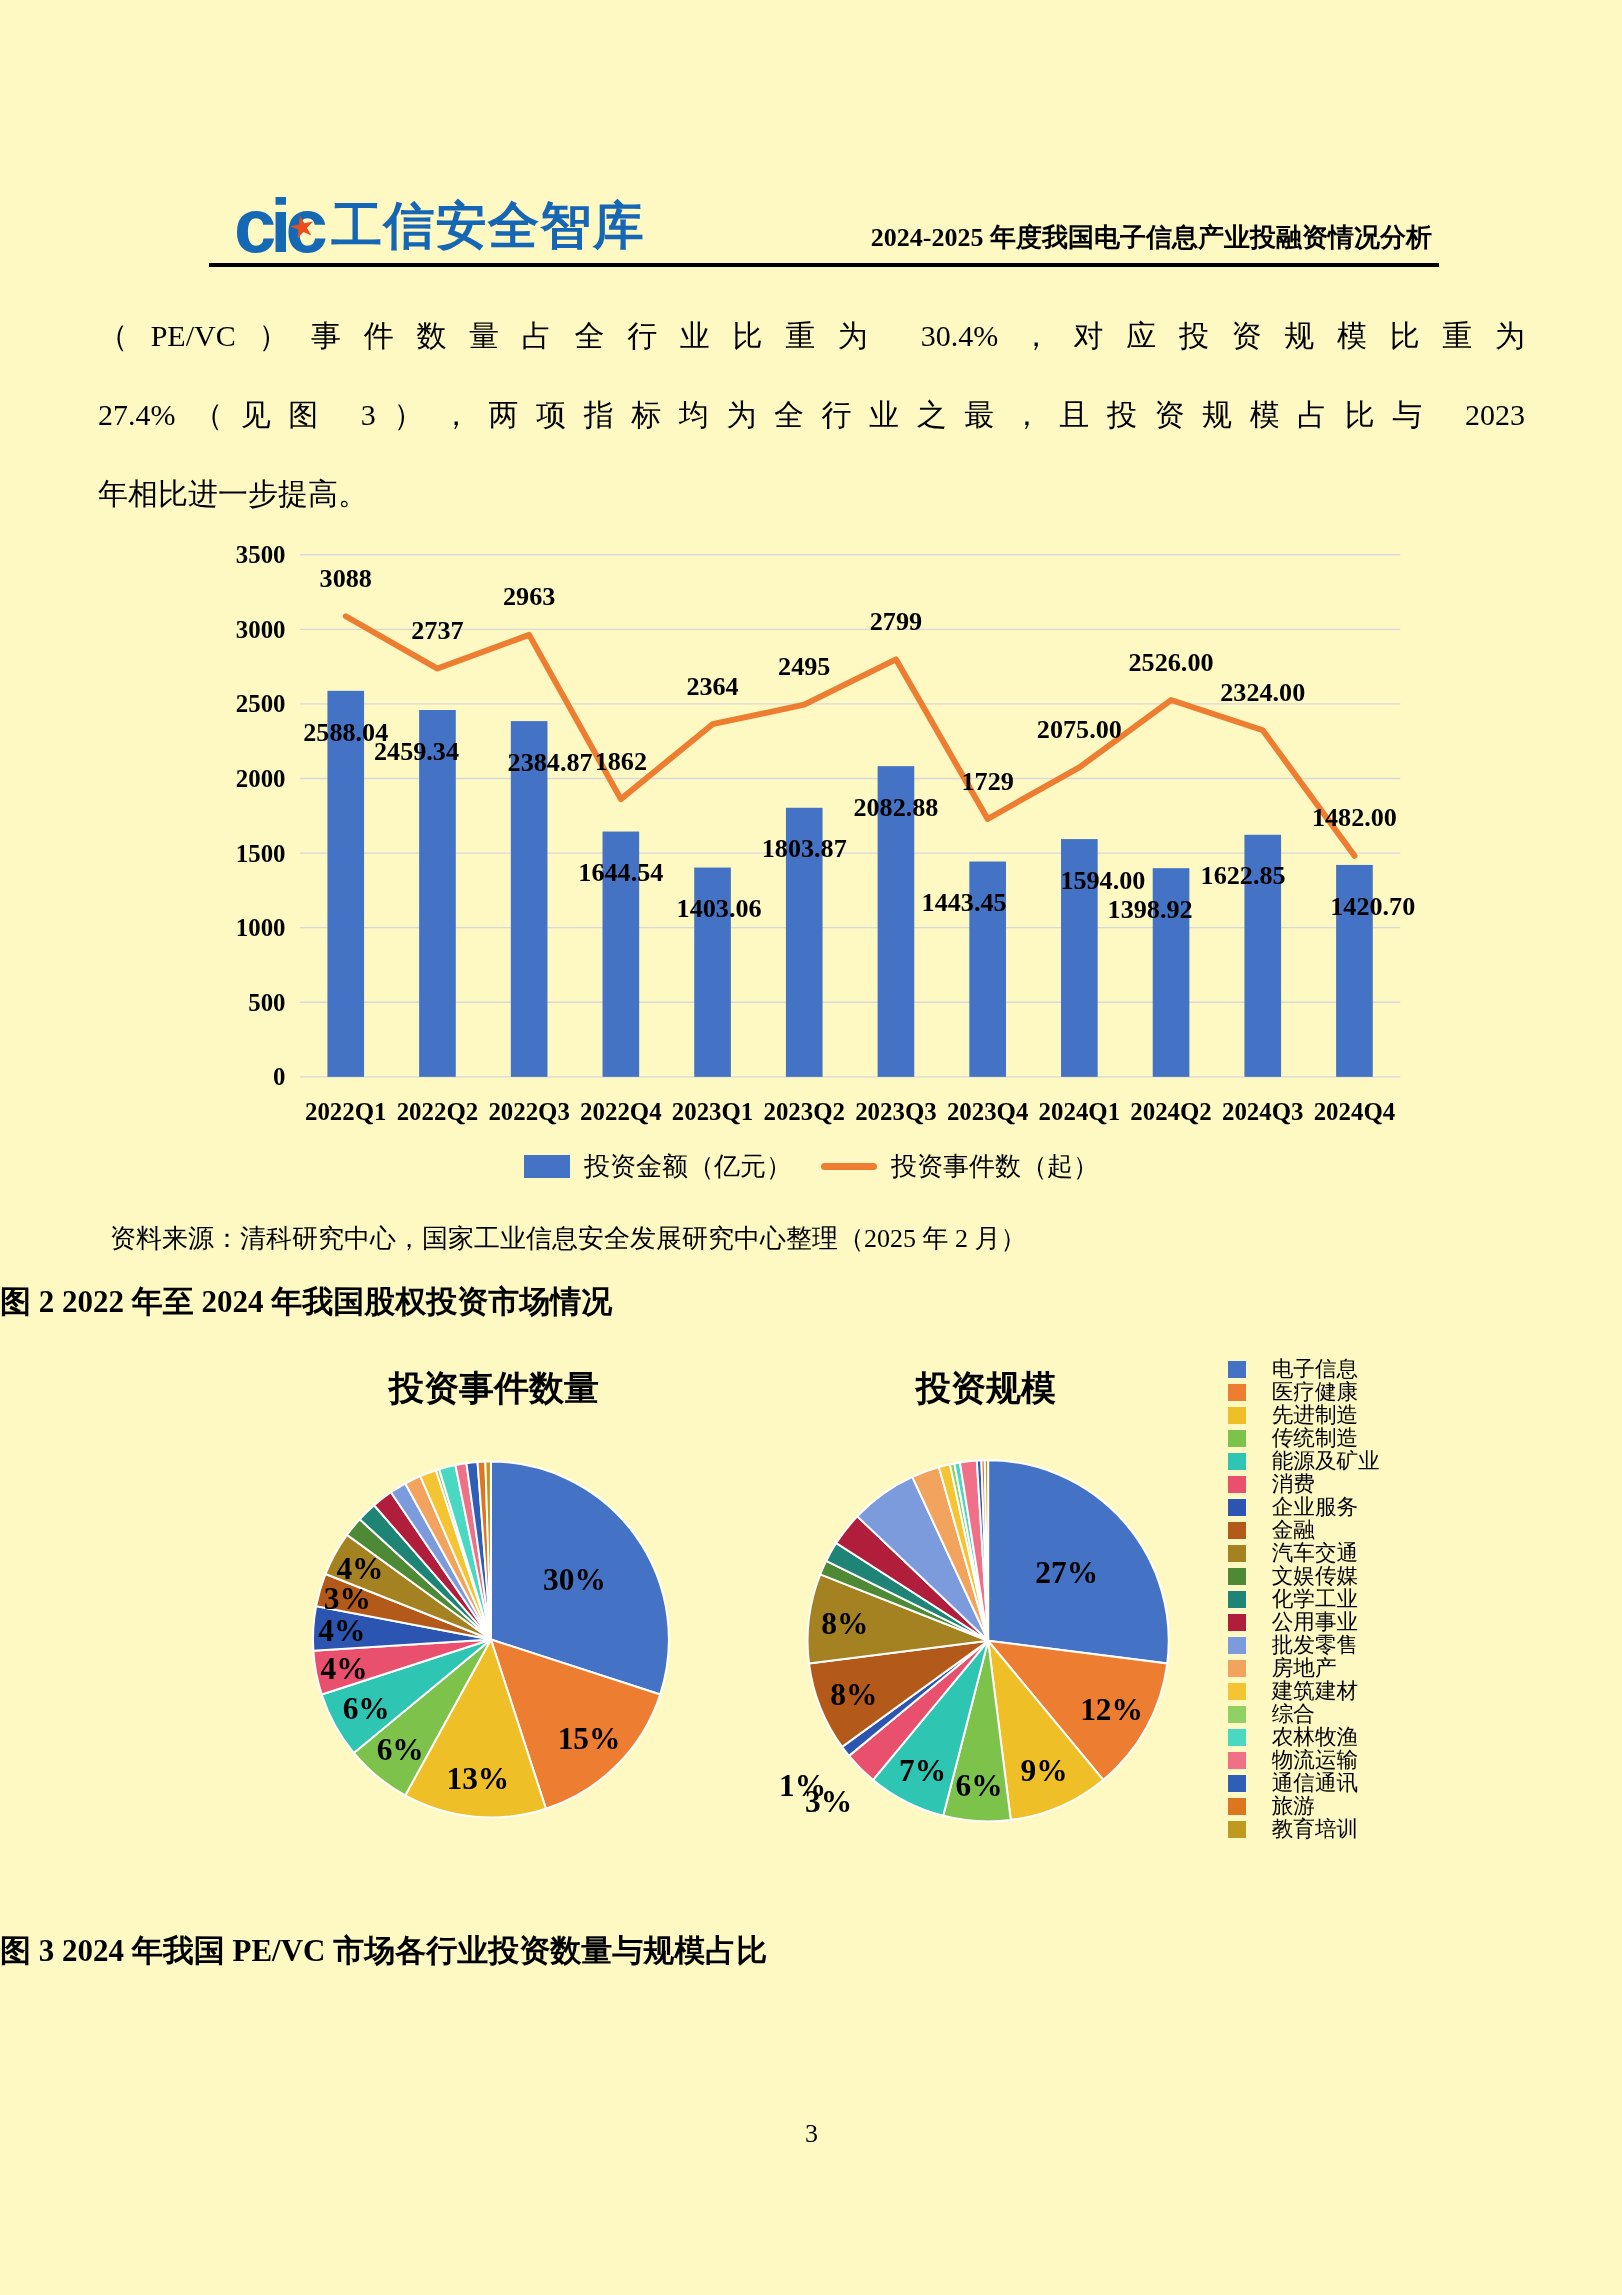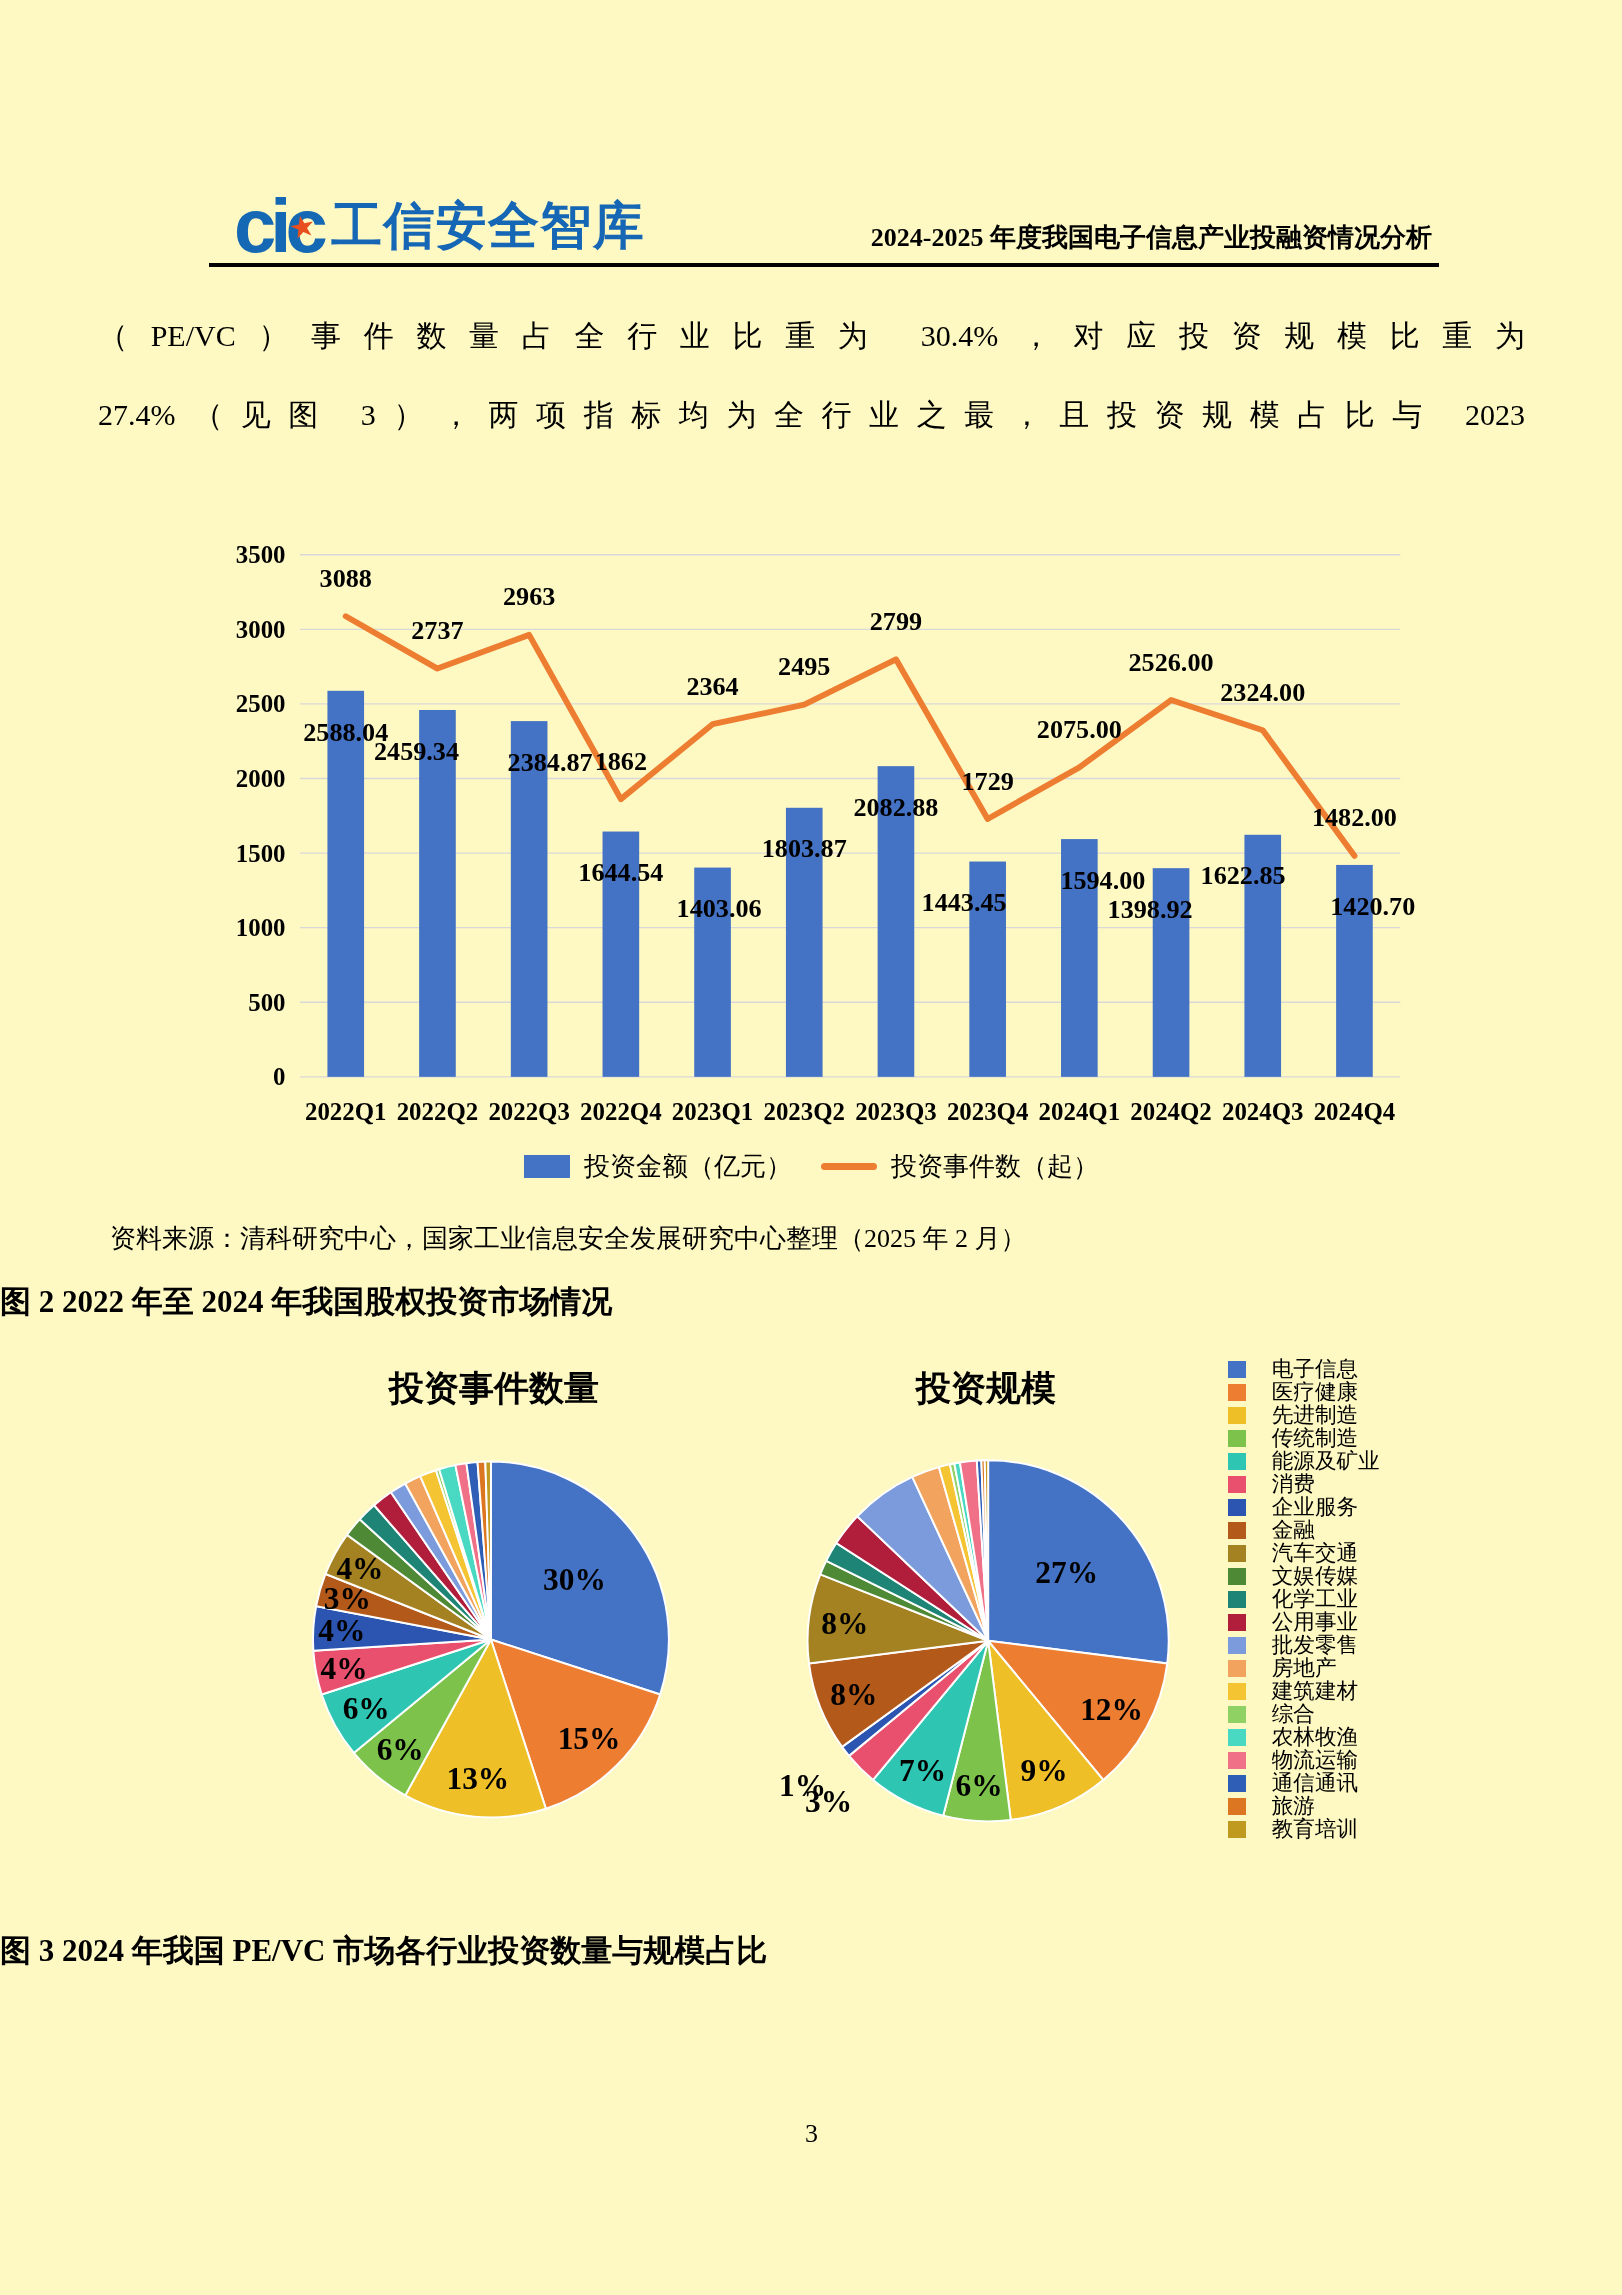--- a/index.html
+++ b/index.html
@@ -46,20 +46,21 @@
   <div id="logo">
     <span class="logo-cic"><span>cic</span><span class="logo-star">★</span></span>
     <span class="logo-name">工信安全智库</span>
   </div>
   <div id="doc-title">2024-2025 年度我国电子信息产业投融资情况分析</div>
   <div id="header-rule"></div>
 
   <div id="para">
     <div class="jline">（PE/VC）事件数量占全行业比重为 30.4%，对应投资规模比重为</div>
     <div class="jline">27.4%（见图 3），两项指标均为全行业之最，且投资规模占比与 2023</div>
+    <div>年相比进一步提高。</div>
   </div>
 
   <svg id="chart-layer" width="1623" height="2295" viewBox="0 0 2480 3508">
       <g>
         <line x1="458" y1="1646" x2="2140" y2="1646" stroke="#D8D8D8" stroke-width="2"></line>
         <text x="436" y="1659" text-anchor="end" font-size="38" class="num">0</text>
         <line x1="458" y1="1532" x2="2140" y2="1532" stroke="#D8D8D8" stroke-width="2"></line>
         <text x="436" y="1545" text-anchor="end" font-size="38" class="num">500</text>
         <line x1="458" y1="1418" x2="2140" y2="1418" stroke="#D8D8D8" stroke-width="2"></line>
         <text x="436" y="1431" text-anchor="end" font-size="38" class="num">1000</text>

